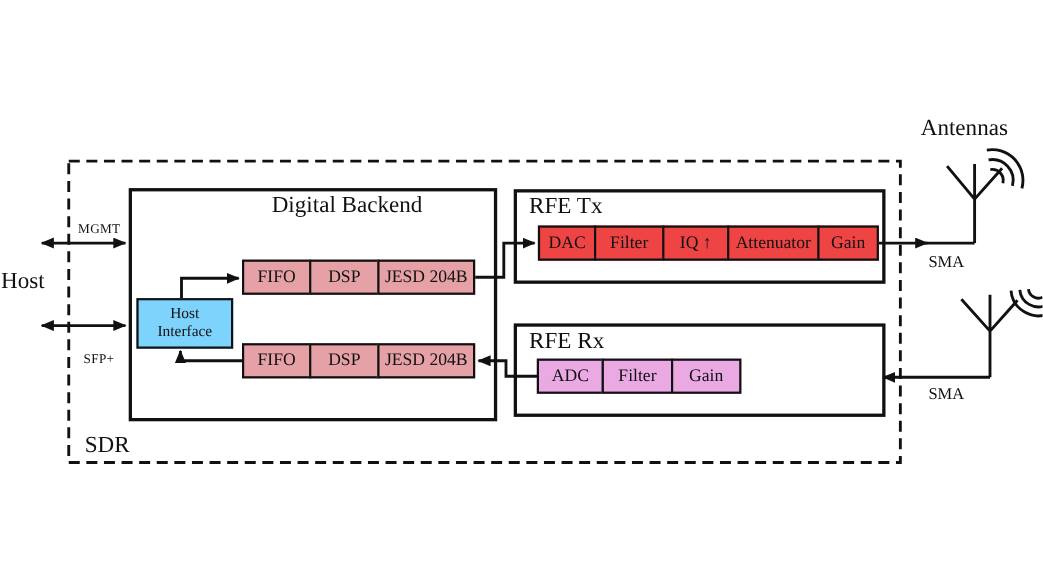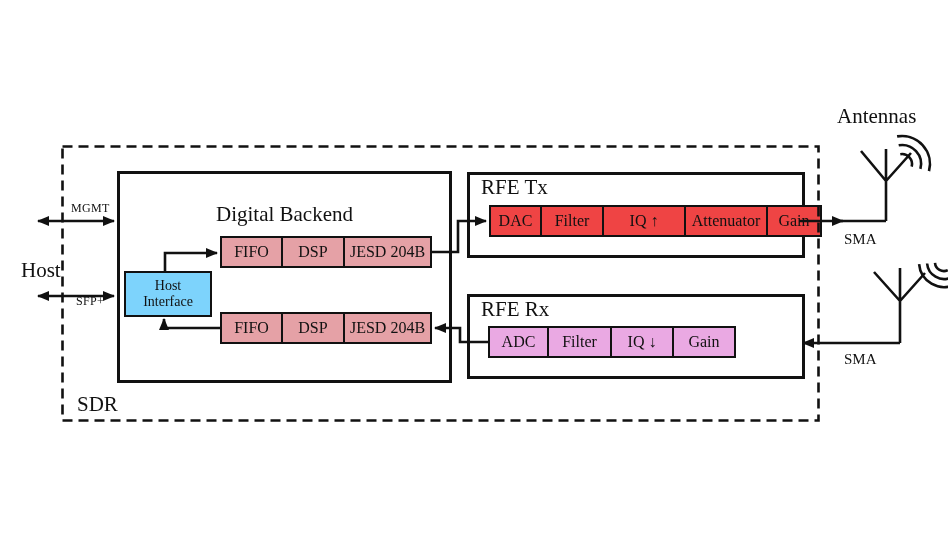--- a/index.html
+++ b/index.html
@@ -22,21 +22,21 @@
     font-size:16px;white-space:nowrap;
   }
   .blk + .blk{margin-left:-2px;}
   .pink{background:#e5a1a6;text-align:right;}
   .green{background:#ef4444;}
   .purple{background:#eaa9e3;}
   .label{position:absolute;white-space:nowrap;}
   .title{font-size:21px;}
   .small{font-size:12px;letter-spacing:.3px;}
   .sma{font-size:15px;}
-  .db-title{left:117px;top:202px;width:335px;text-align:center;}
+  .db-title{left:117px;top:174px;width:335px;text-align:center;padding-left:31px;}
   svg.overlay{position:absolute;left:0;top:0;pointer-events:none;}
   svg.overlay *{vector-effect:non-scaling-stroke;}
 </style>
 </head>
 <body>
 
 <div id="canvas">
 
   <div class="box" style="left:117px;top:171px;width:335px;height:212px;"></div>
   <div class="box" style="left:467px;top:172px;width:338px;height:86px;"></div>
@@ -58,37 +58,36 @@
 
   <div class="chain" style="left:220px;top:312px;">
     <div class="blk pink" style="width:63px;">FIFO</div>
     <div class="blk pink" style="width:64px;">DSP</div>
     <div class="blk pink" style="width:89px;">JESD 204B</div>
   </div>
 
   <div class="chain" style="left:489px;top:205px;">
     <div class="blk green" style="width:53px;">DAC</div>
     <div class="blk green" style="width:64px;">Filter</div>
-    <div class="blk green" style="width:84px;">IQ ↑</div>
+    <div class="blk green" style="width:61px;">IQ ↑</div>
     <div class="blk green" style="width:84px;">Attenuator</div>
     <div class="blk green" style="width:56px;">Gain</div>
   </div>
 
   <div class="chain" style="left:488px;top:326px;">
     <div class="blk purple" style="width:61px;">ADC</div>
     <div class="blk purple" style="width:65px;">Filter</div>
-    <div class="blk purple" style="width:64px;">IQ ↓</div>
     <div class="blk purple" style="width:64px;">Gain</div>
   </div>
 
-  <div class="label title" style="left:1px;top:258px;padding-left:20px;">Host</div>
+  <div class="label title" style="left:1px;top:243px;">Host</div>
   <div class="label title" style="left:77px;top:392px;">SDR</div>
   <div class="label title" style="left:837px;top:104px;text-align:right;">Antennas</div>
   <div class="label small" style="left:71px;top:201px;">MGMT</div>
-  <div class="label small" style="left:76px;top:294px;">SFP+</div>
+  <div class="label small" style="left:76px;top:319px;">SFP+</div>
   <div class="label sma" style="left:844px;top:231px;">SMA</div>
   <div class="label sma" style="left:844px;top:351px;">SMA</div>
 
   <svg class="overlay" width="948" height="533" viewBox="0 0 948 533">
     <defs>
       <marker id="ah" markerWidth="13" markerHeight="11" refX="11" refY="5" orient="auto-start-reverse" markerUnits="userSpaceOnUse">
         <path d="M0,0 L12,5 L0,10 Z" fill="#111"></path>
       </marker>
     </defs>
 

